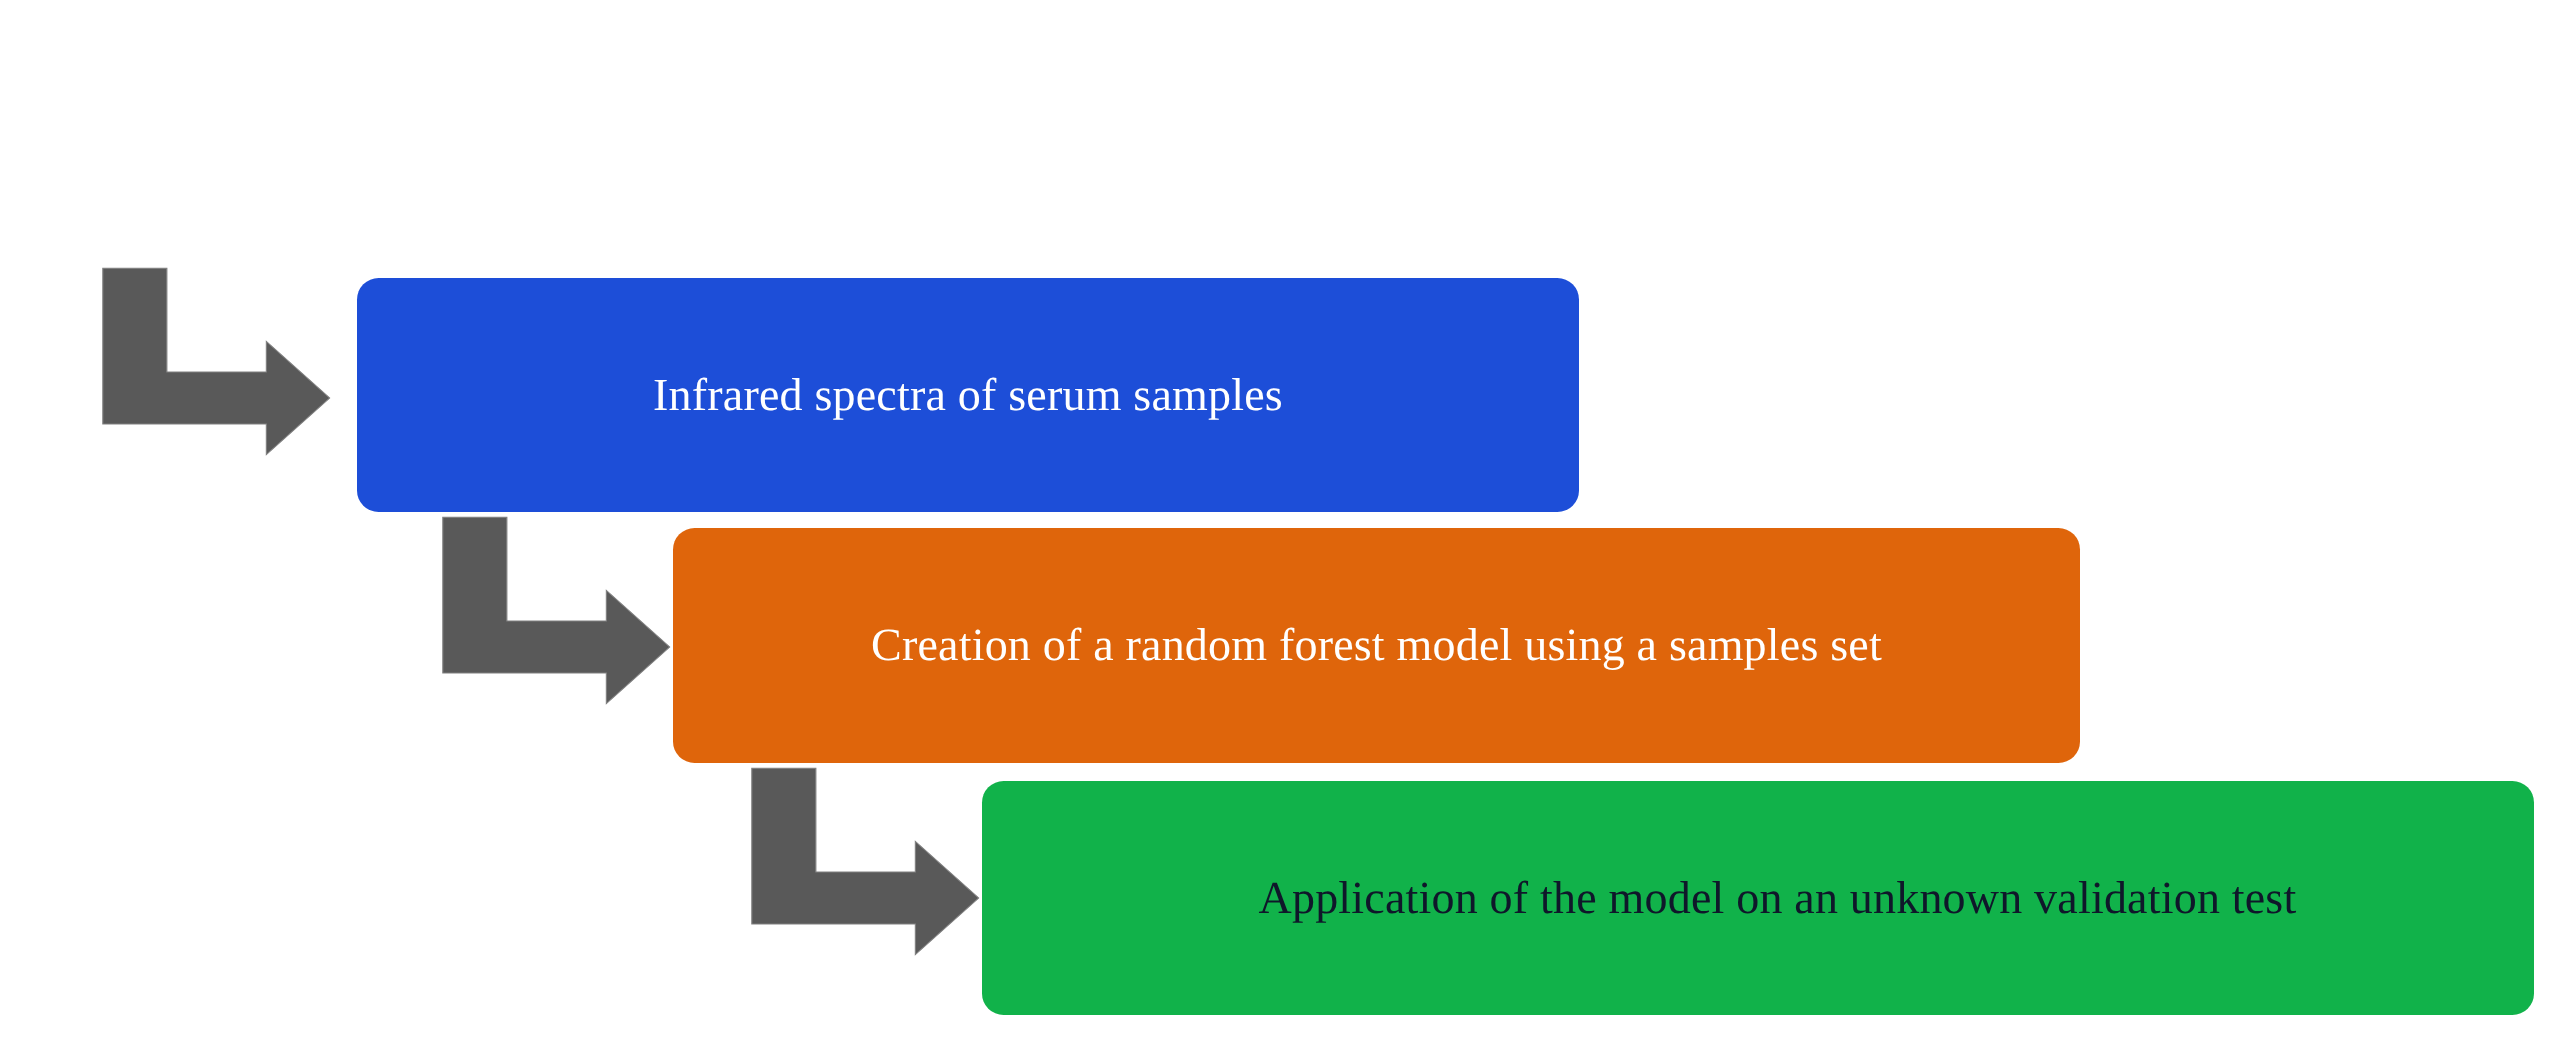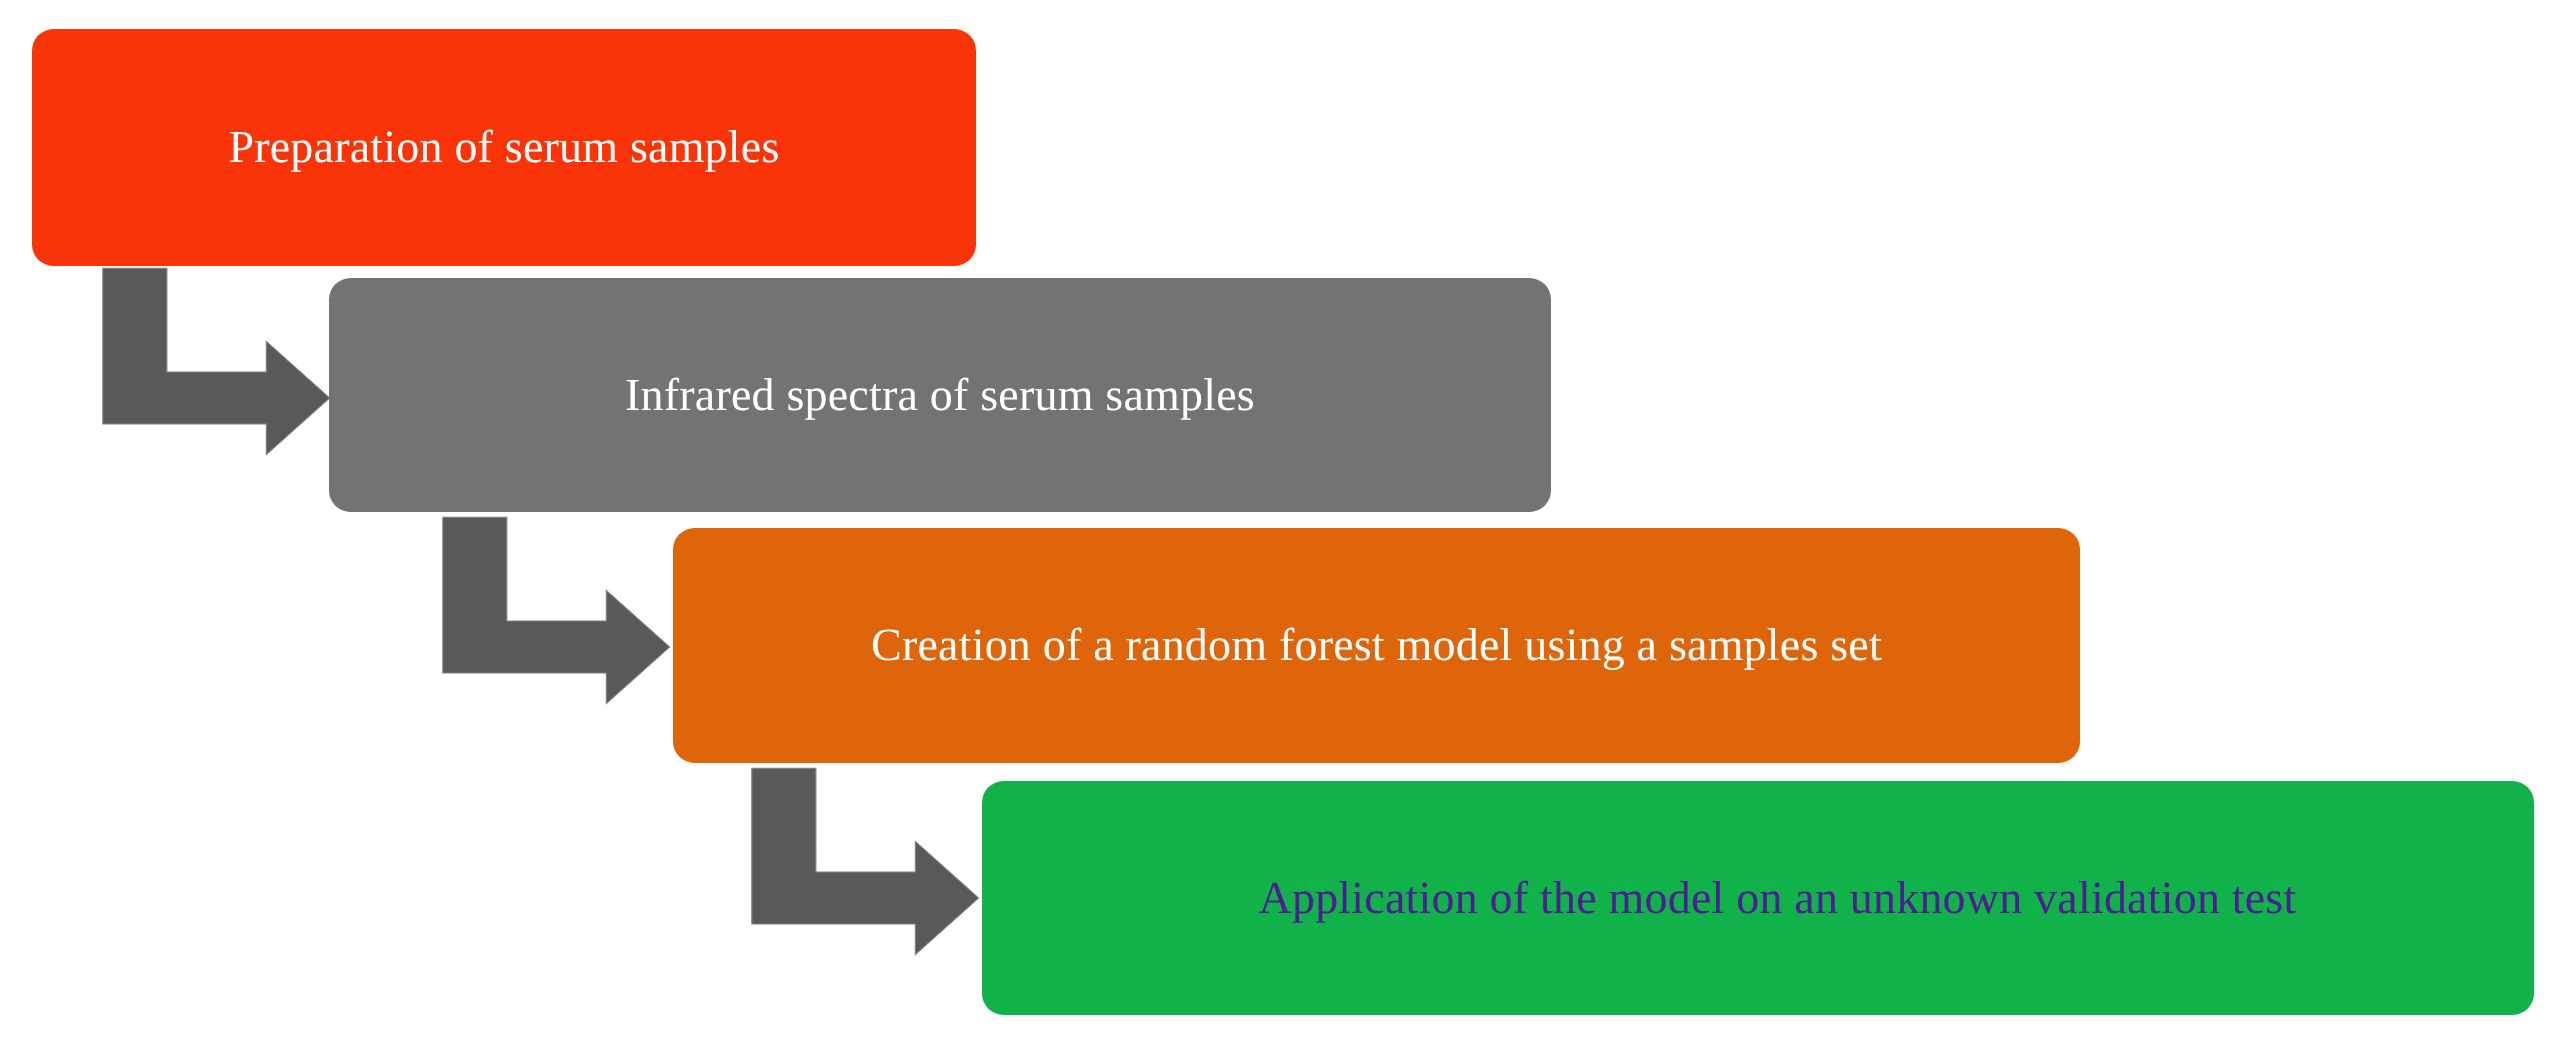--- a/index.html
+++ b/index.html
@@ -73,30 +73,27 @@
       <path d="M 2,2 L 85,2 L 85,158 L 214,158 L 214,112 L 296,197 L 214,282 L 214,236 L 2,236 Z" transform="scale(1,0.862) translate(0,0)" fill="#595959" stroke="#808080" stroke-width="1.5"></path>
     </svg>
   </div>
 
   <div class="connector" id="conn-3">
     <svg viewBox="0 0 300 245" width="232" height="189" xmlns="http://www.w3.org/2000/svg">
       <path d="M 2,2 L 85,2 L 85,158 L 214,158 L 214,112 L 296,197 L 214,282 L 214,236 L 2,236 Z" transform="scale(1,0.862) translate(0,0)" fill="#595959" stroke="#808080" stroke-width="1.5"></path>
     </svg>
   </div>
 
-  <div class="step-box" id="box-prep" style="background-color: rgb(250, 52, 9);">
-    <span class="step-label" style="color: rgb(255, 255, 255);">Preparation of serum samples</span>
-  </div>
 
-  <div class="step-box" id="box-spectra" style="background-color: #737373;">
+  <div class="step-box" id="box-spectra" style="background-color: #1d4ed8; margin-left: 28px;">
     <span class="step-label" style="color: rgb(255, 255, 255);">Infrared spectra of serum samples</span>
   </div>
 
   <div class="step-box" id="box-model" style="background-color: rgb(223, 101, 11);">
     <span class="step-label" style="color: rgb(255, 255, 255);">Creation of a random forest model using a samples set</span>
   </div>
 
   <div class="step-box" id="box-apply" style="background-color: rgb(17, 178, 74);">
-    <span class="step-label" style="color: #4c1d95; margin-left: 39px;">Application of the model on an unknown validation test</span>
+    <span class="step-label" style="color: #0f172a; margin-left: 39px;">Application of the model on an unknown validation test</span>
   </div>
 
 </div>
 
 
 </body></html>

